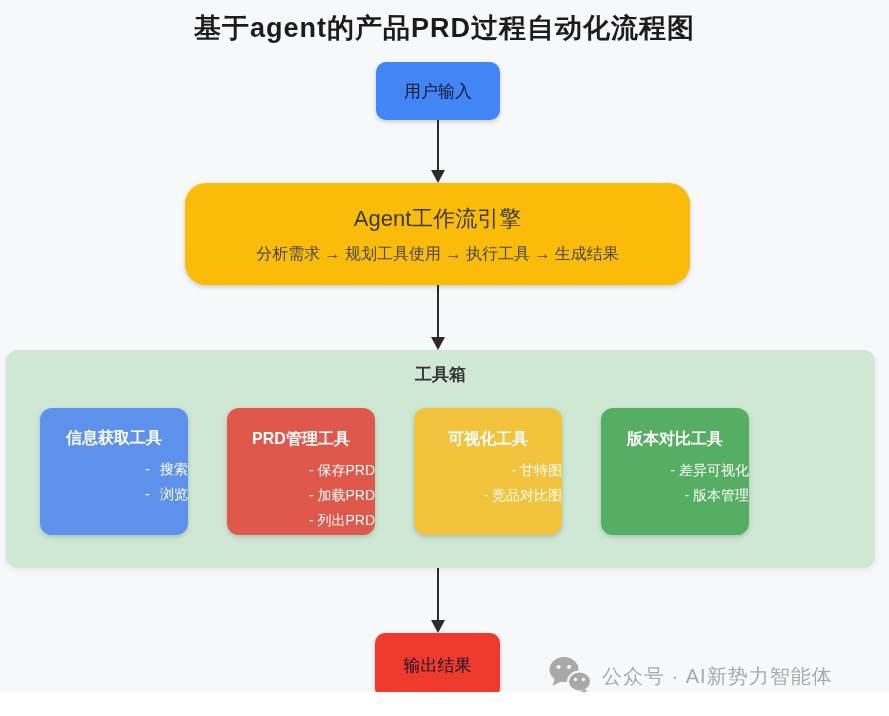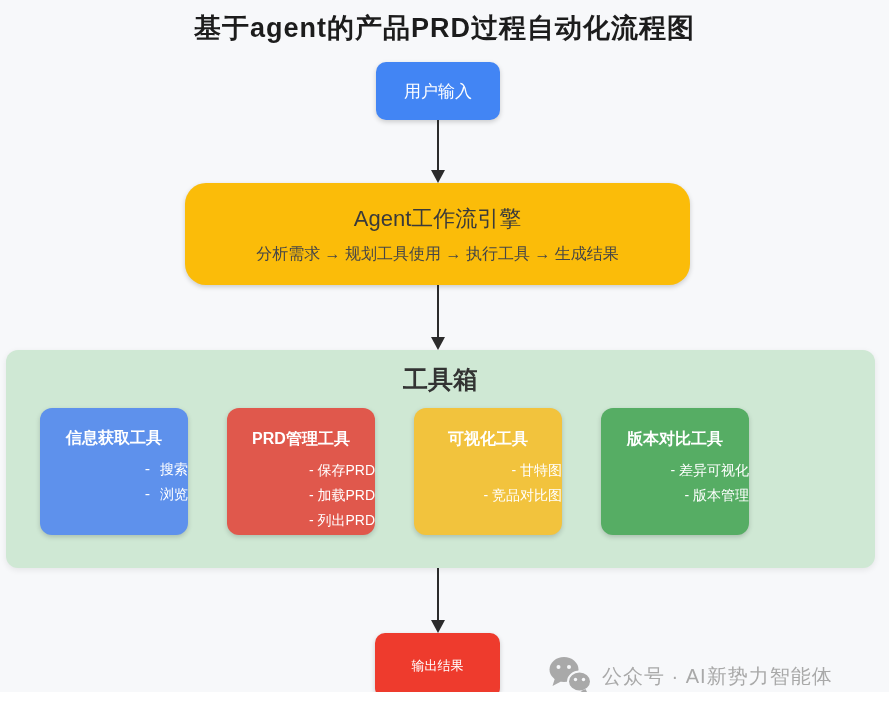--- a/index.html
+++ b/index.html
@@ -24,36 +24,36 @@
     font-weight: 700;
     color: #1c1c1c;
     letter-spacing: 1px;
   }
 
   .node {
     position: absolute;
     display: flex;
     align-items: center;
     justify-content: center;
-    color: #ffffff;
+    color: #0f172a;
     box-shadow: 0 2px 5px rgba(0,0,0,0.18);
   }
 
   .input-node {
     left: 376px; top: 62px;
     width: 124px; height: 58px;
     border-radius: 10px;
     font-size: 17px; font-weight: 500;
   }
 
   .output-node {
     left: 375px; top: 633px;
     width: 125px; height: 65px;
     border-radius: 10px;
-    font-size: 13px; font-weight: 500;
+    font-size: 17px; font-weight: 500;
   }
 
   .engine-node {
     position: absolute;
     left: 185px; top: 183px;
     width: 505px; height: 102px;
     border-radius: 21px;
     text-align: center;
     padding-top: 21px;
     box-shadow: 0 2px 5px rgba(0,0,0,0.18);
@@ -74,21 +74,21 @@
   .toolbox {
     position: absolute;
     left: 6px; top: 350px;
     width: 869px; height: 218px;
     border-radius: 12px;
     box-shadow: 0 2px 6px rgba(0,0,0,0.08);
   }
   .toolbox-title {
     padding-top: 13px;
     text-align: center;
-    font-size: 25px;
+    font-size: 17px;
     font-weight: 600;
     color: #333333;
   }
   .tools-row {
     position: absolute;
     left: 34px; top: 58px;
     display: flex;
     gap: 39px;
   }
   .tool {

